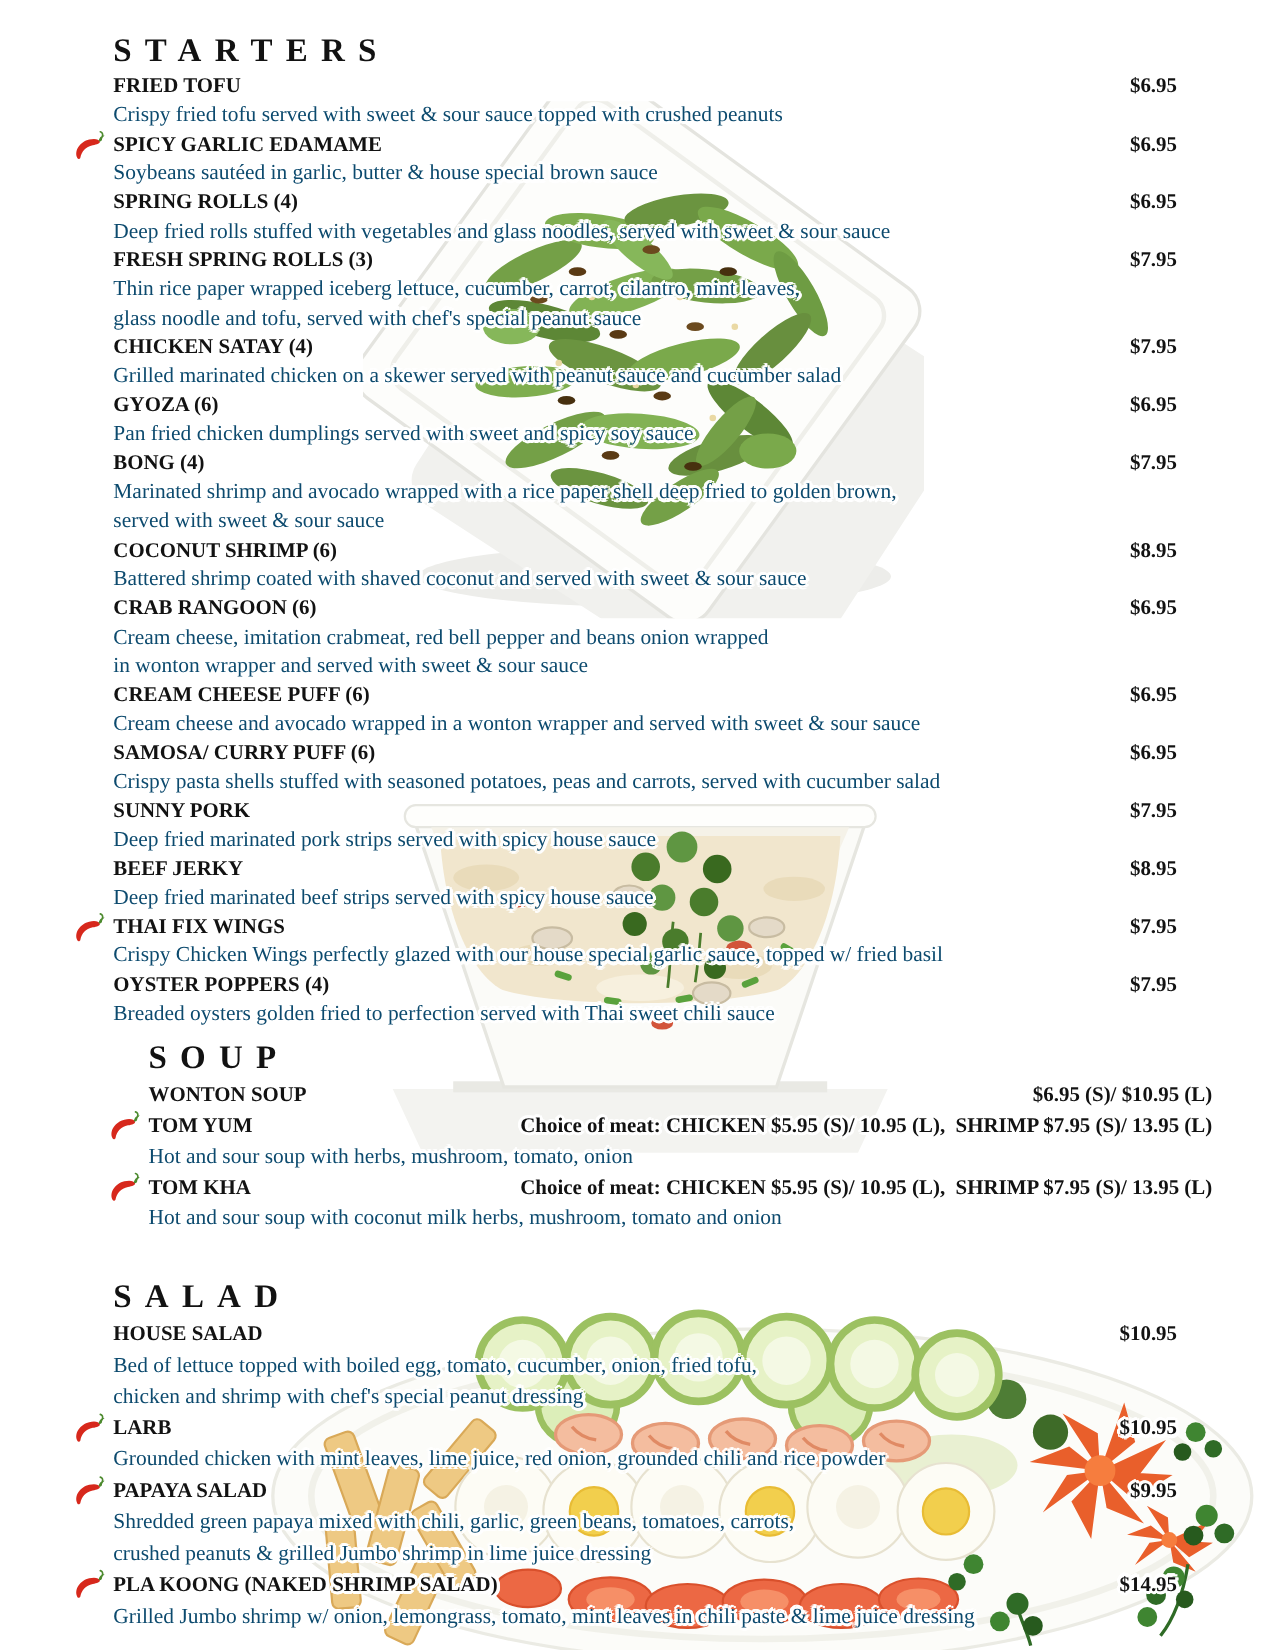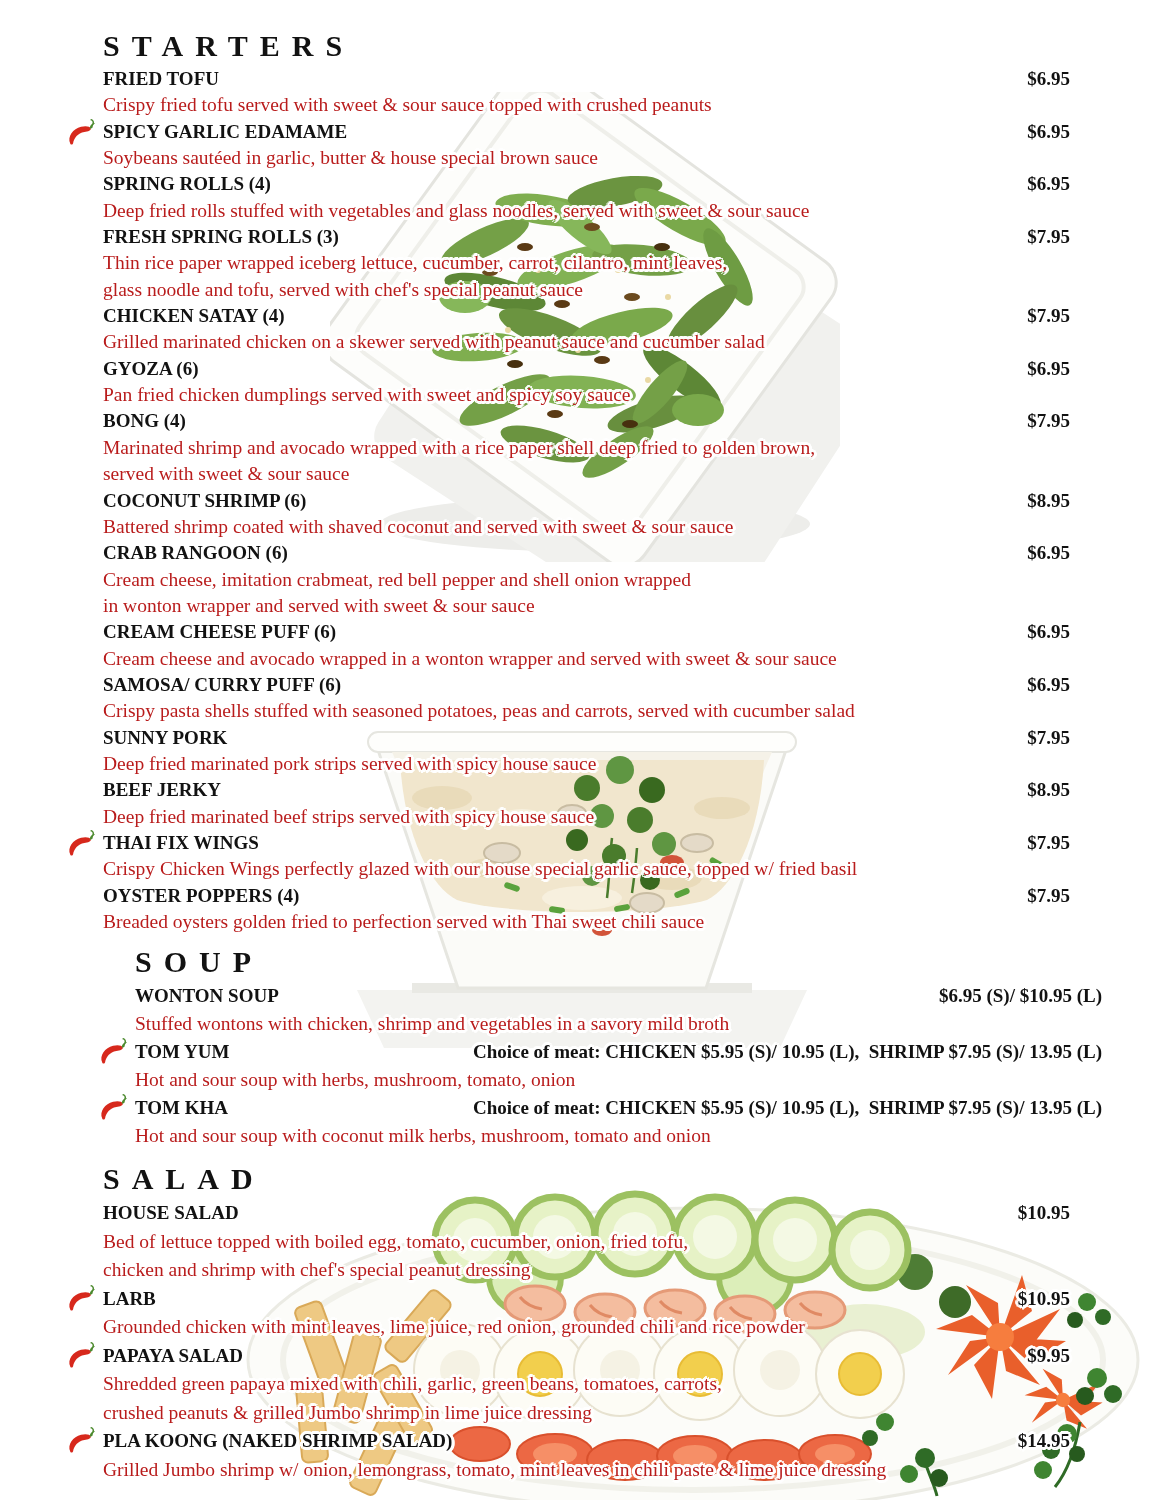--- a/index.html
+++ b/index.html
@@ -23,21 +23,21 @@
     letter-spacing:12px;color:#121212;white-space:nowrap;
   }
   .name-row{
     display:flex;justify-content:space-between;align-items:baseline;
     height:var(--lh);line-height:var(--lh);position:relative;
   }
   .item-name{font-size:19px;font-weight:700;color:#121212;white-space:nowrap;}
   .item-price{font-size:19px;font-weight:700;color:#121212;white-space:pre;text-align:center;}
   .desc{
     height:var(--lh);line-height:var(--lh);font-size:19.5px;
-    color:#b91c1c;white-space:nowrap;
+    color:#0c4a6e;white-space:nowrap;
   }
   .halo{text-shadow:
     -2px -2px 0 #fff,-2px 2px 0 #fff,2px -2px 0 #fff,2px 2px 0 #fff,
     -3px 0 0 #fff,3px 0 0 #fff,0 -3px 0 #fff,0 3px 0 #fff,
     -1px -3px 0 #fff,1px 3px 0 #fff,3px 1px 0 #fff,-3px -1px 0 #fff;}
   .chili{position:absolute;left:-38px;top:-2px;width:34px;height:30px;}
 </style>
 </head>
 <body>
 
@@ -296,21 +296,21 @@
               <span class="item-name halo">COCONUT SHRIMP (6)</span>
               <span class="item-price halo">$8.95</span>
             </div>
             <div class="desc halo">Battered shrimp coated with shaved coconut and served with sweet &amp; sour sauce</div>
           </div>
           <div class="item">
             <div class="name-row">
               <span class="item-name halo">CRAB RANGOON (6)</span>
               <span class="item-price halo">$6.95</span>
             </div>
-            <div class="desc halo">Cream cheese, imitation crabmeat, red bell pepper and shell onion wrapped</div>
+            <div class="desc halo">Cream cheese, imitation crabmeat, red bell pepper and beans onion wrapped</div>
             <div class="desc halo">in wonton wrapper and served with sweet &amp; sour sauce</div>
           </div>
           <div class="item">
             <div class="name-row">
               <span class="item-name halo">CREAM CHEESE PUFF (6)</span>
               <span class="item-price halo">$6.95</span>
             </div>
             <div class="desc halo">Cream cheese and avocado wrapped in a wonton wrapper and served with sweet &amp; sour sauce</div>
           </div>
           <div class="item">
@@ -356,21 +356,20 @@
         </div>
     </section>
     <section id="section-soup" class="section">
       <h2 class="section-label halo">SOUP</h2>
       <div class="items">
           <div class="item">
             <div class="name-row">
               <span class="item-name halo">WONTON SOUP</span>
               <span class="item-price halo">$6.95 (S)/ $10.95 (L)</span>
             </div>
-            <div class="desc halo">Stuffed wontons with chicken, shrimp and vegetables in a savory mild broth</div>
           </div>
           <div class="item">
             <div class="name-row">
               <svg class="chili" viewBox="0 0 34 32">
                 <path d="M4.5 28.5 C1 21 7.5 12.5 16 10.5 C21.5 9.2 25.5 10.2 26.3 12.2 C27 14.2 23.5 15.3 19.5 16 C12.5 17.2 8.5 22.5 7.5 28 C7.2 29.6 5.3 30 4.5 28.5 Z" fill="#d7281c"></path>
                 <path d="M25.2 12 C25.6 8.5 28 6.2 31 6.5 C29.2 7.6 28.4 9.4 28.3 11.2 C27.4 12.4 25.9 12.8 25.2 12 Z" fill="#4c8a2e"></path>
                 <path d="M28.8 7.2 C29.6 5.2 28.6 3.4 26.8 3" stroke="#4c8a2e" stroke-width="1.6" fill="none" stroke-linecap="round"></path>
               </svg>
               <span class="item-name halo">TOM YUM</span>
               <span class="item-price halo">Choice of meat: CHICKEN $5.95 (S)/ 10.95 (L),  SHRIMP $7.95 (S)/ 13.95 (L)</span>

